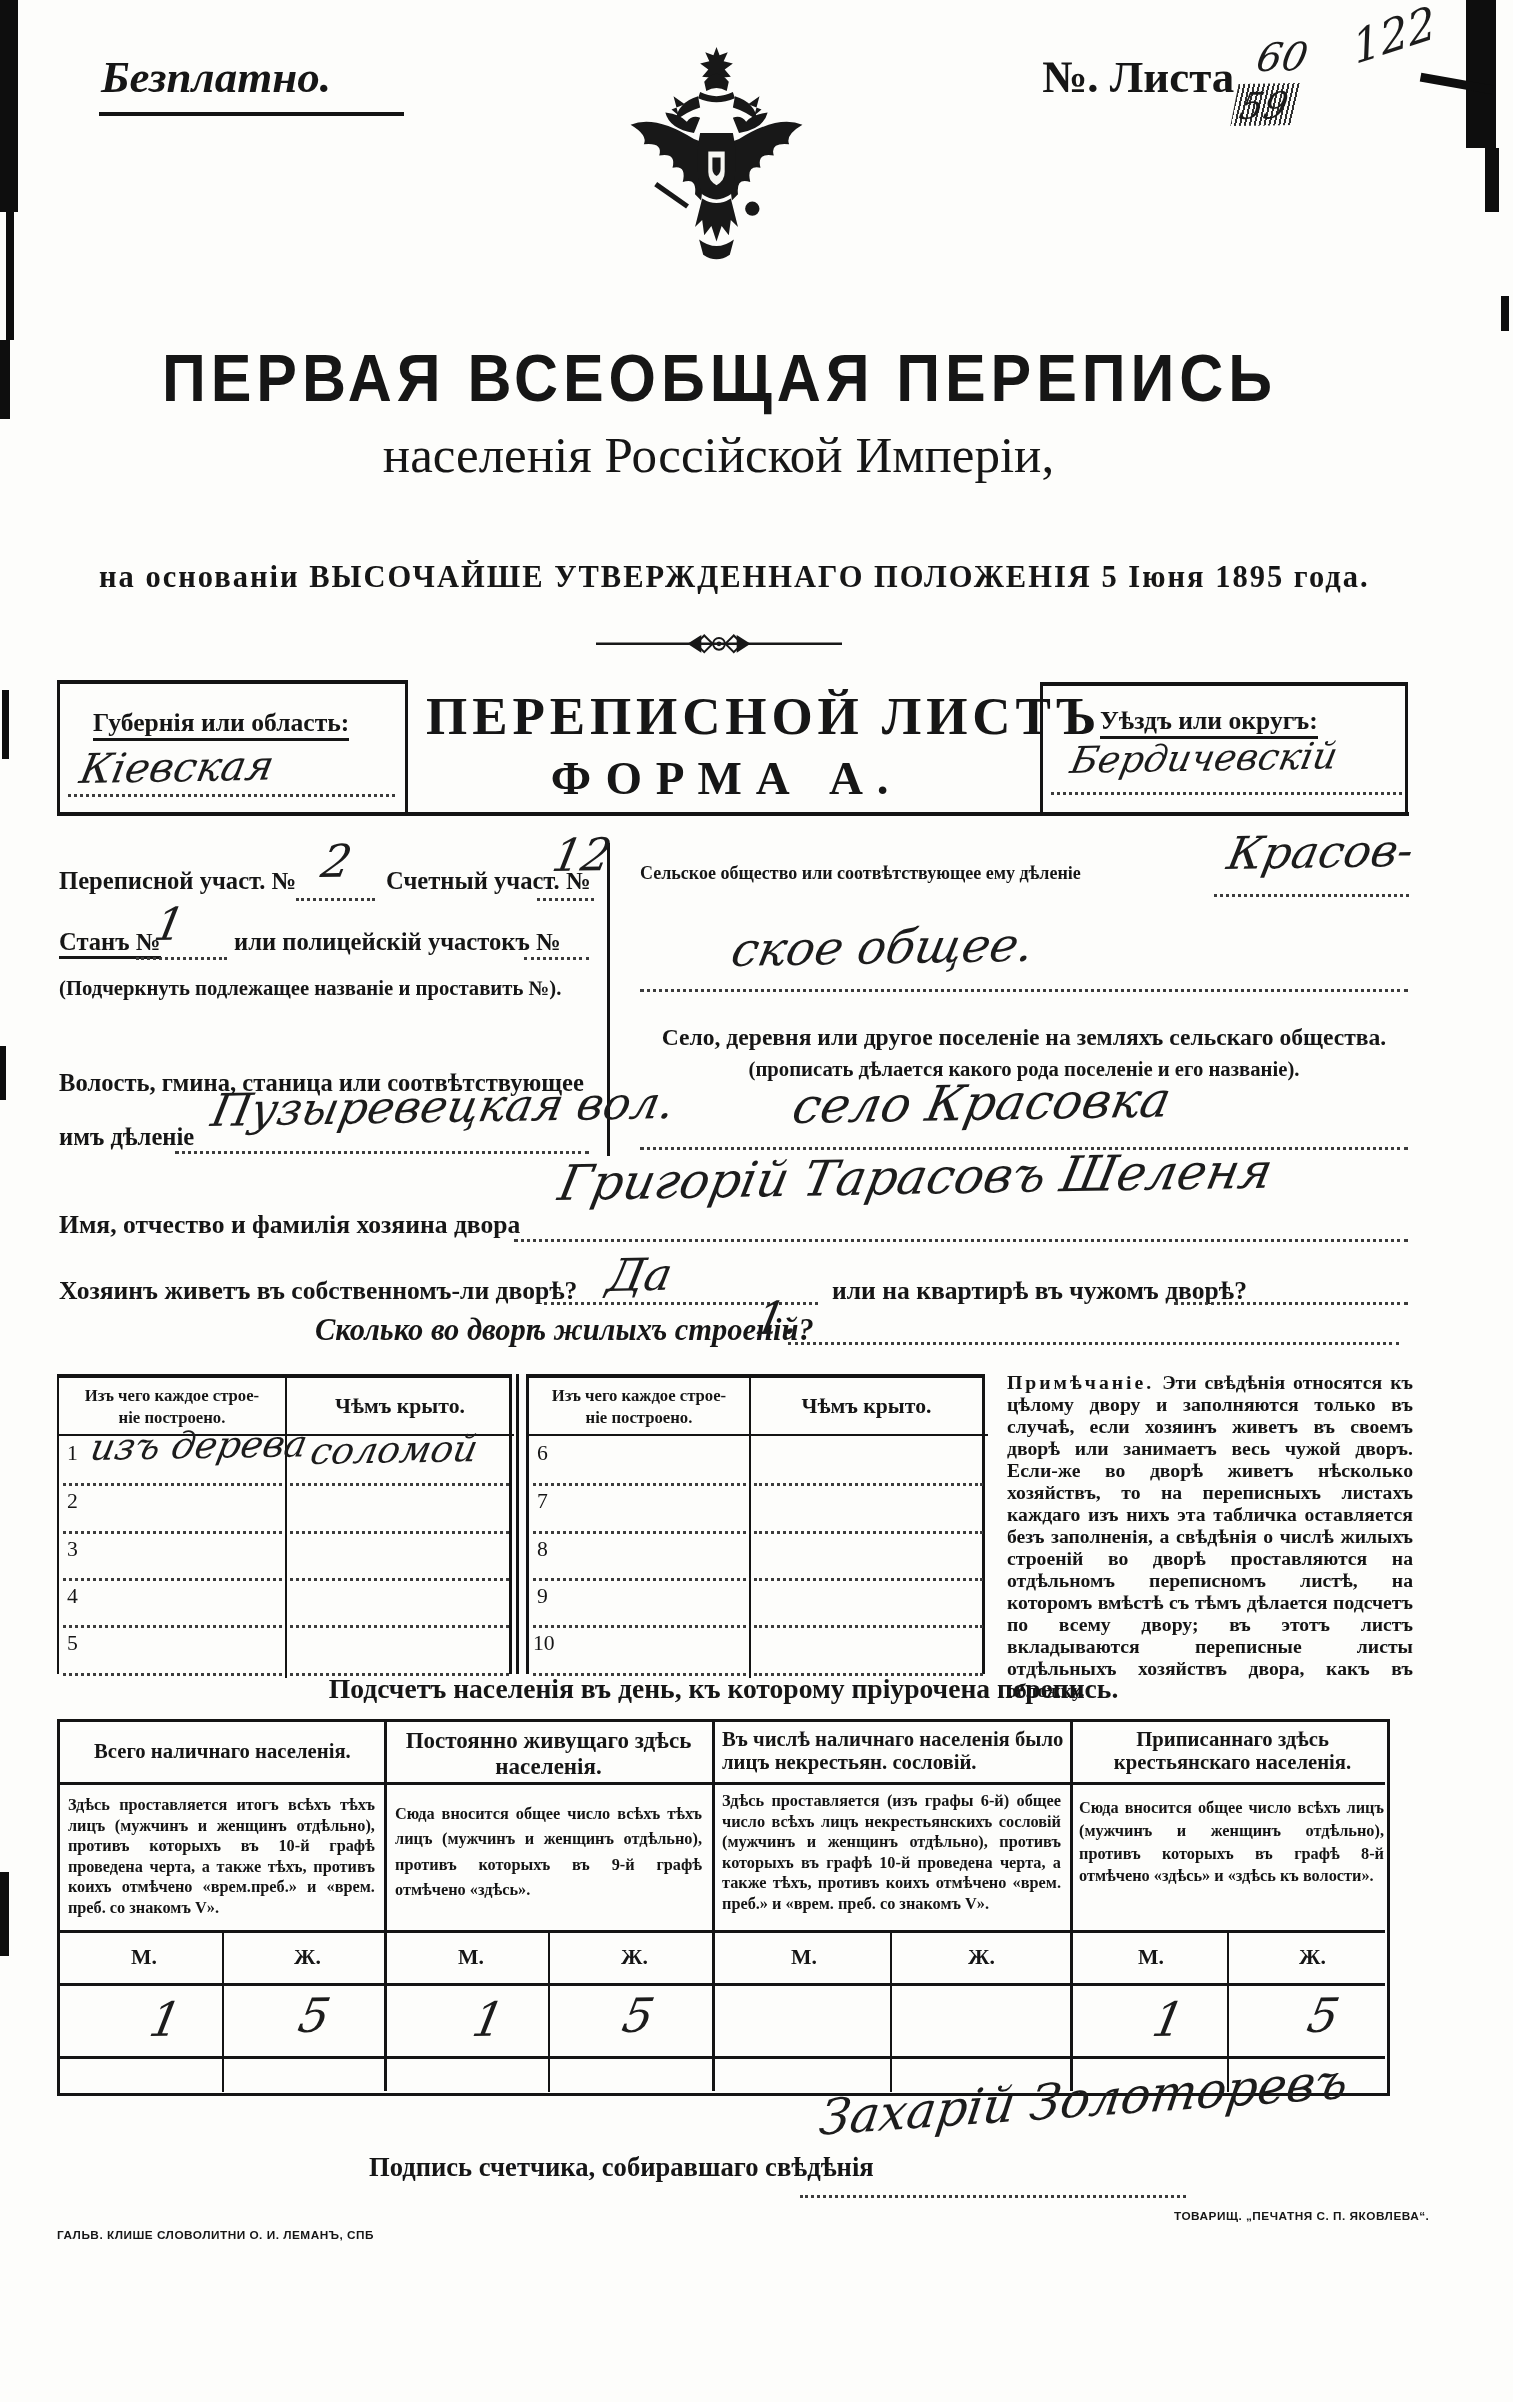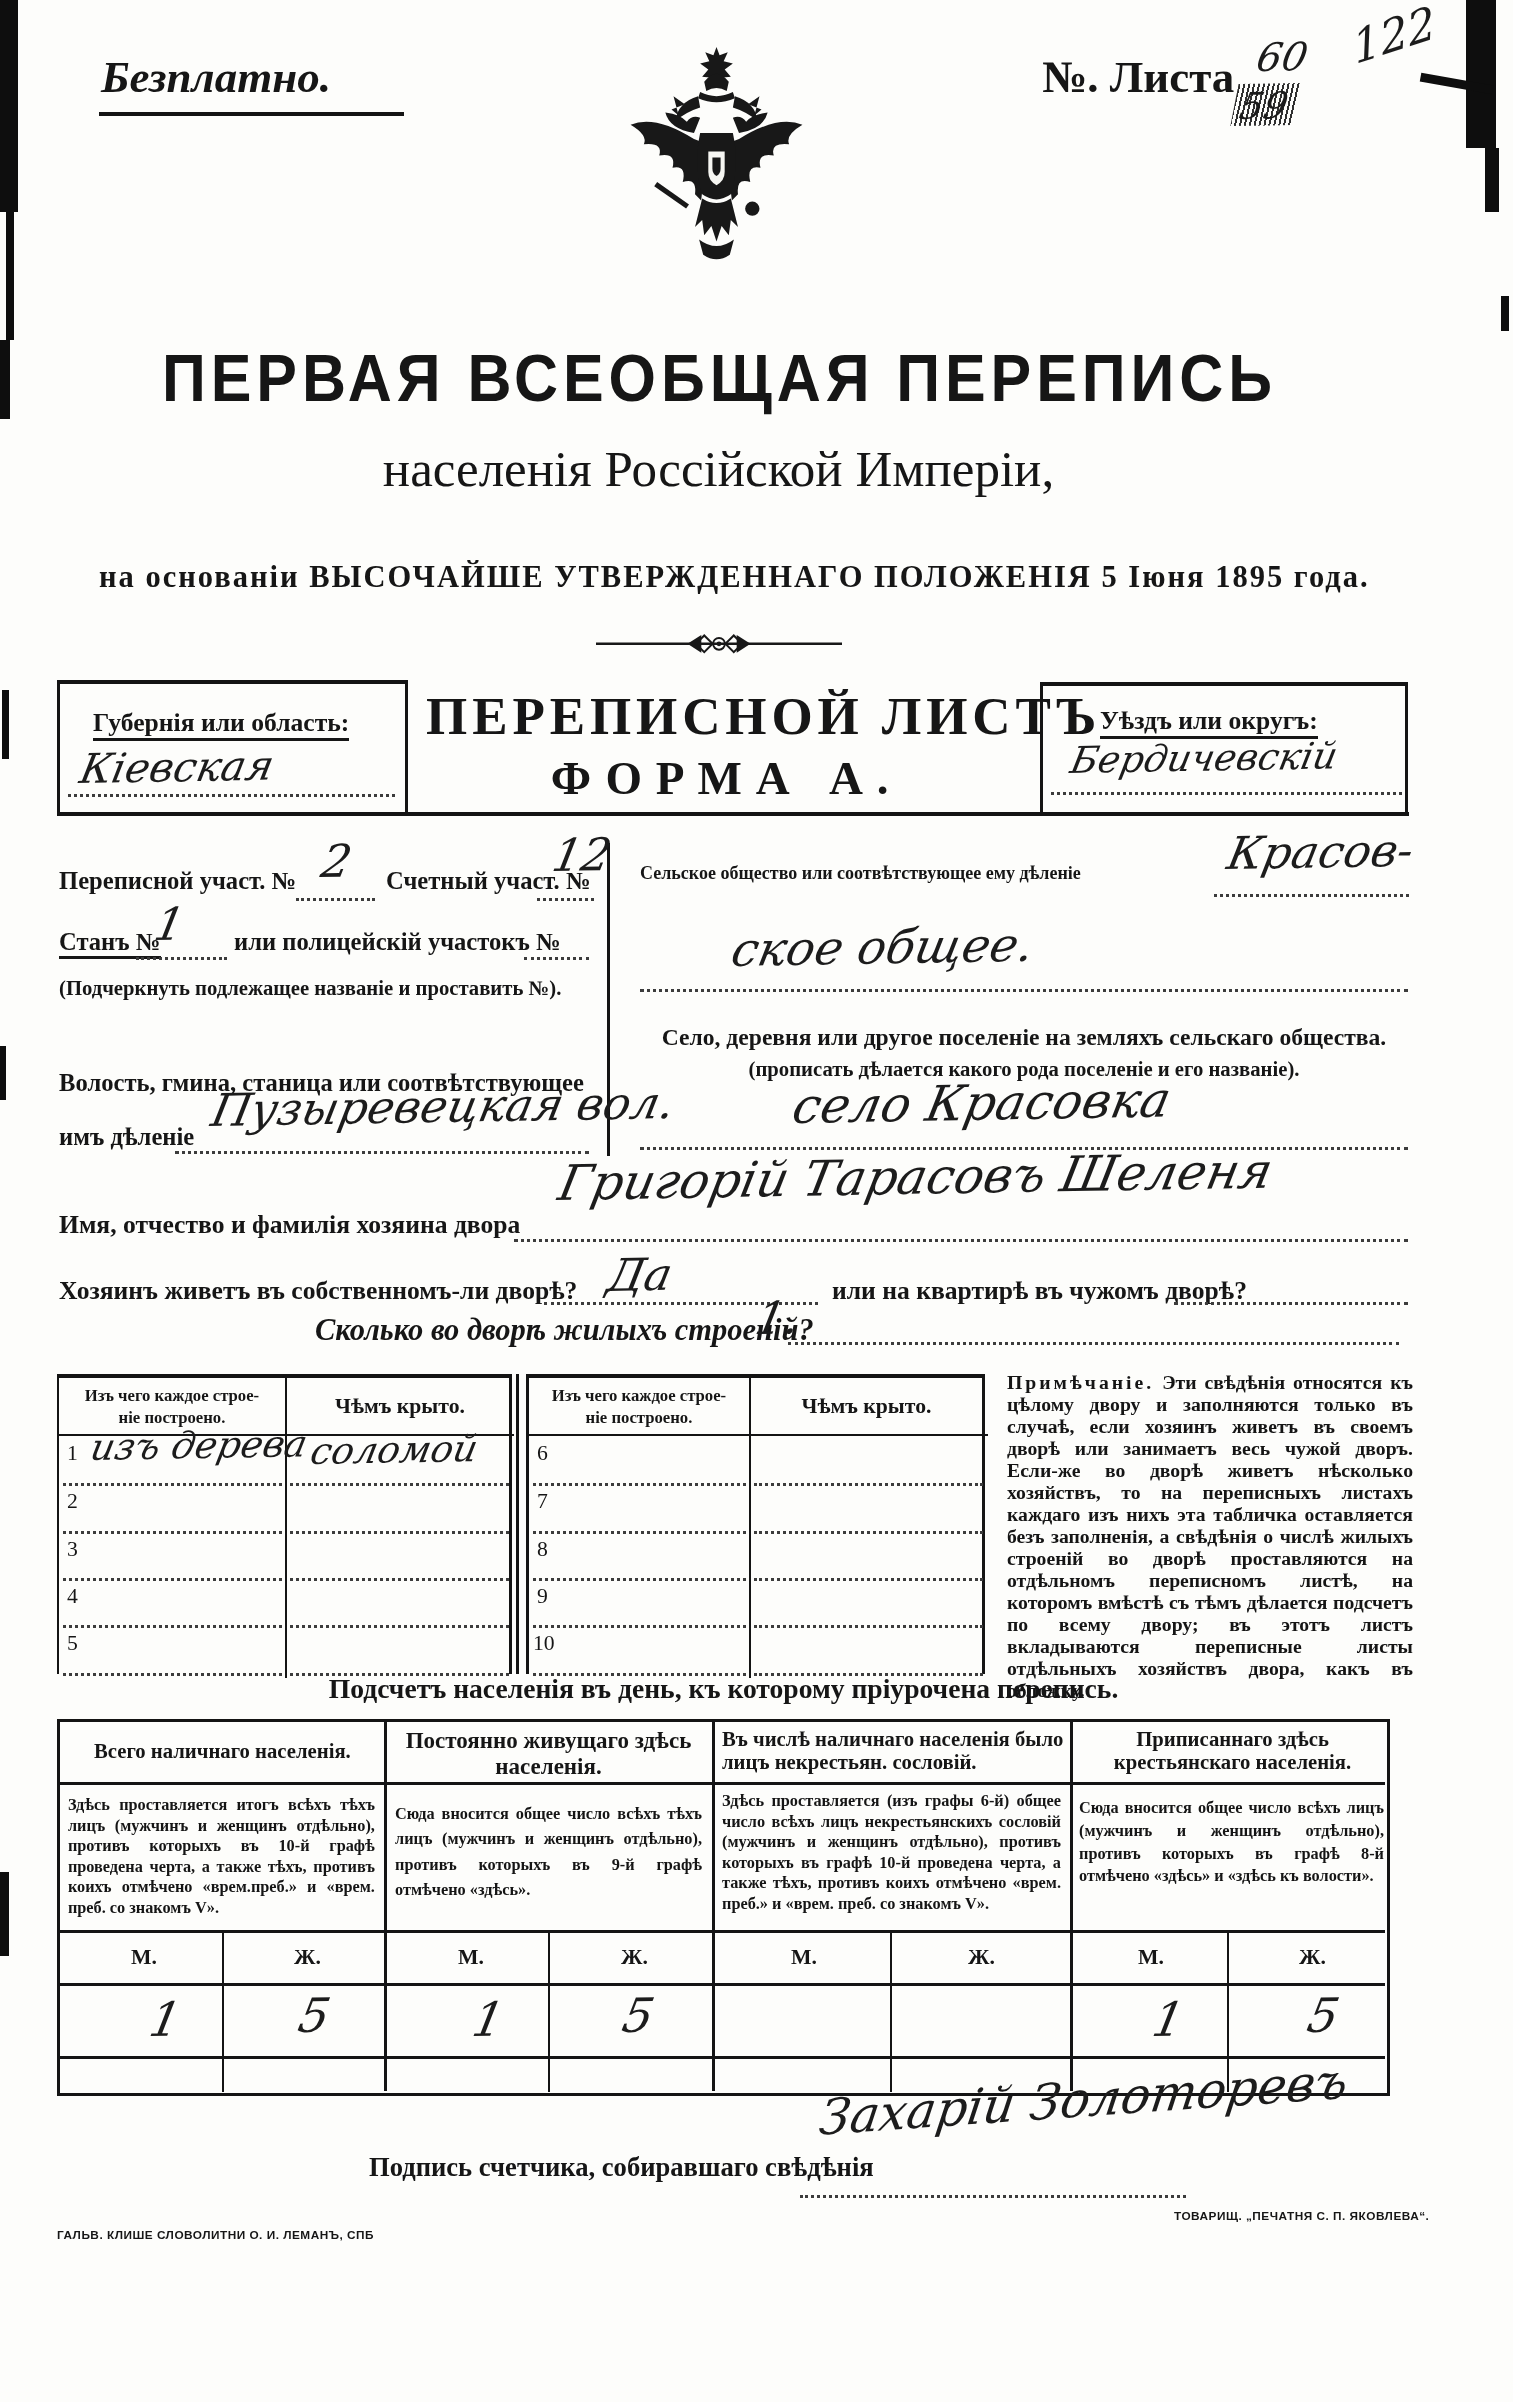--- a/index.html
+++ b/index.html
@@ -73,21 +73,21 @@
   </div>
 
   
   <span class="t" style="left:1030px;top:51px;font-size:45px;margin-left:12px;">№. Листа</span>
   <span class="hw" style="left:1253px;top:35px;font-size:39px;">60</span>
   <span class="hw scribble" style="left:1236px;top:85px;font-size:37px;">59</span>
   <span class="hw" style="left:1357px;top:21.7px;font-size:45px;transform:rotate(-18deg) skewX(-10deg);">122</span>
 
   
   <div class="t center sans" style="left:148px;top:343px;width:1143px;font-size:61px;letter-spacing:4.9px;transform:scaleY(1.08);">ПЕРВАЯ ВСЕОБЩАЯ ПЕРЕПИСЬ</div>
-  <div class="tn center" style="left:167px;top:440px;width:1103px;font-size:51px;">населенія Россійской Имперіи,</div>
+  <div class="tn center" style="left:167px;top:426px;width:1103px;font-size:51px;">населенія Россійской Имперіи,</div>
   <div class="t center" style="left:99px;top:560px;width:1241px;font-size:30.5px;letter-spacing:2px;">на основаніи ВЫСОЧАЙШЕ УТВЕРЖДЕННАГО ПОЛОЖЕНІЯ 5 Іюня 1895 года.</div>
 
   
   <div class="box" style="left:596px;top:633px;width:246px;height:21.7px;">
     <svg width="246" height="21.7" viewBox="0 0 250 22">
       <line x1="0" y1="11" x2="250" y2="11" stroke="#181818" stroke-width="2.5"></line>
       <path d="M93 11 l14 -9 v18z" fill="#181818"></path>
       <path d="M157 11 l-14 -9 v18z" fill="#181818"></path>
       <rect x="104" y="5" width="12" height="12" transform="rotate(45 110 11)" fill="none" stroke="#181818" stroke-width="2"></rect>
       <rect x="134" y="5" width="12" height="12" transform="rotate(45 140 11)" fill="none" stroke="#181818" stroke-width="2"></rect>

